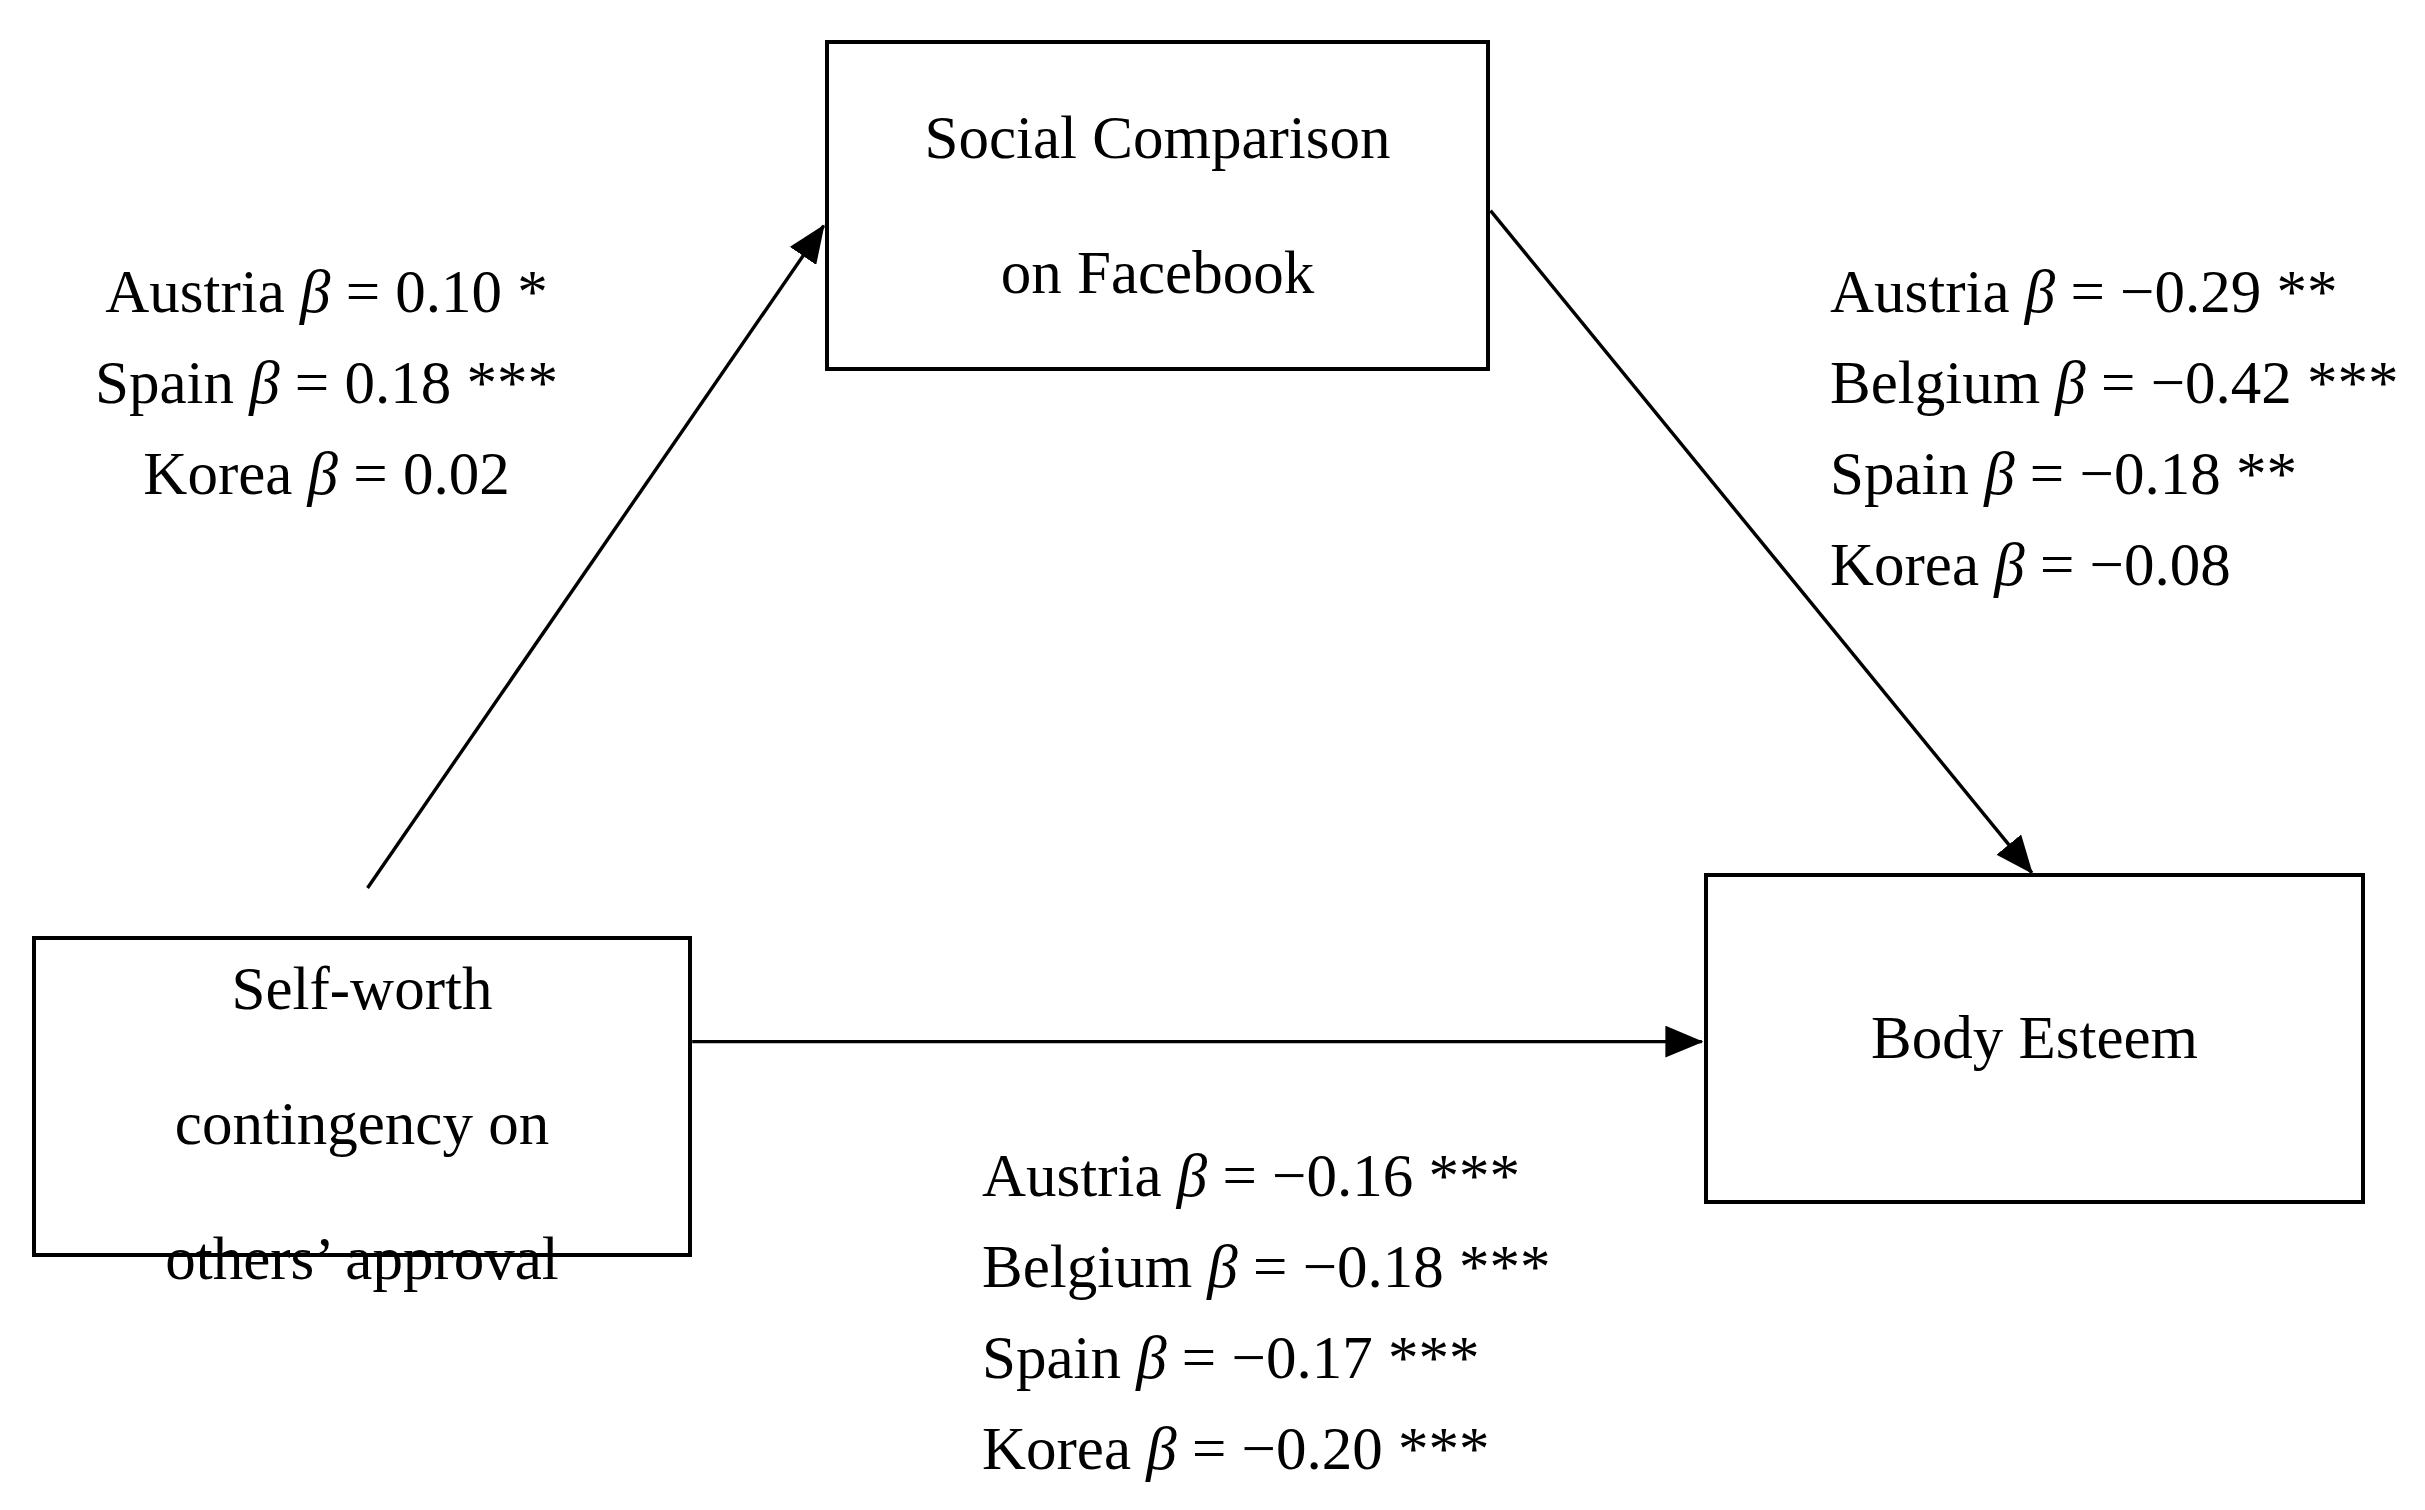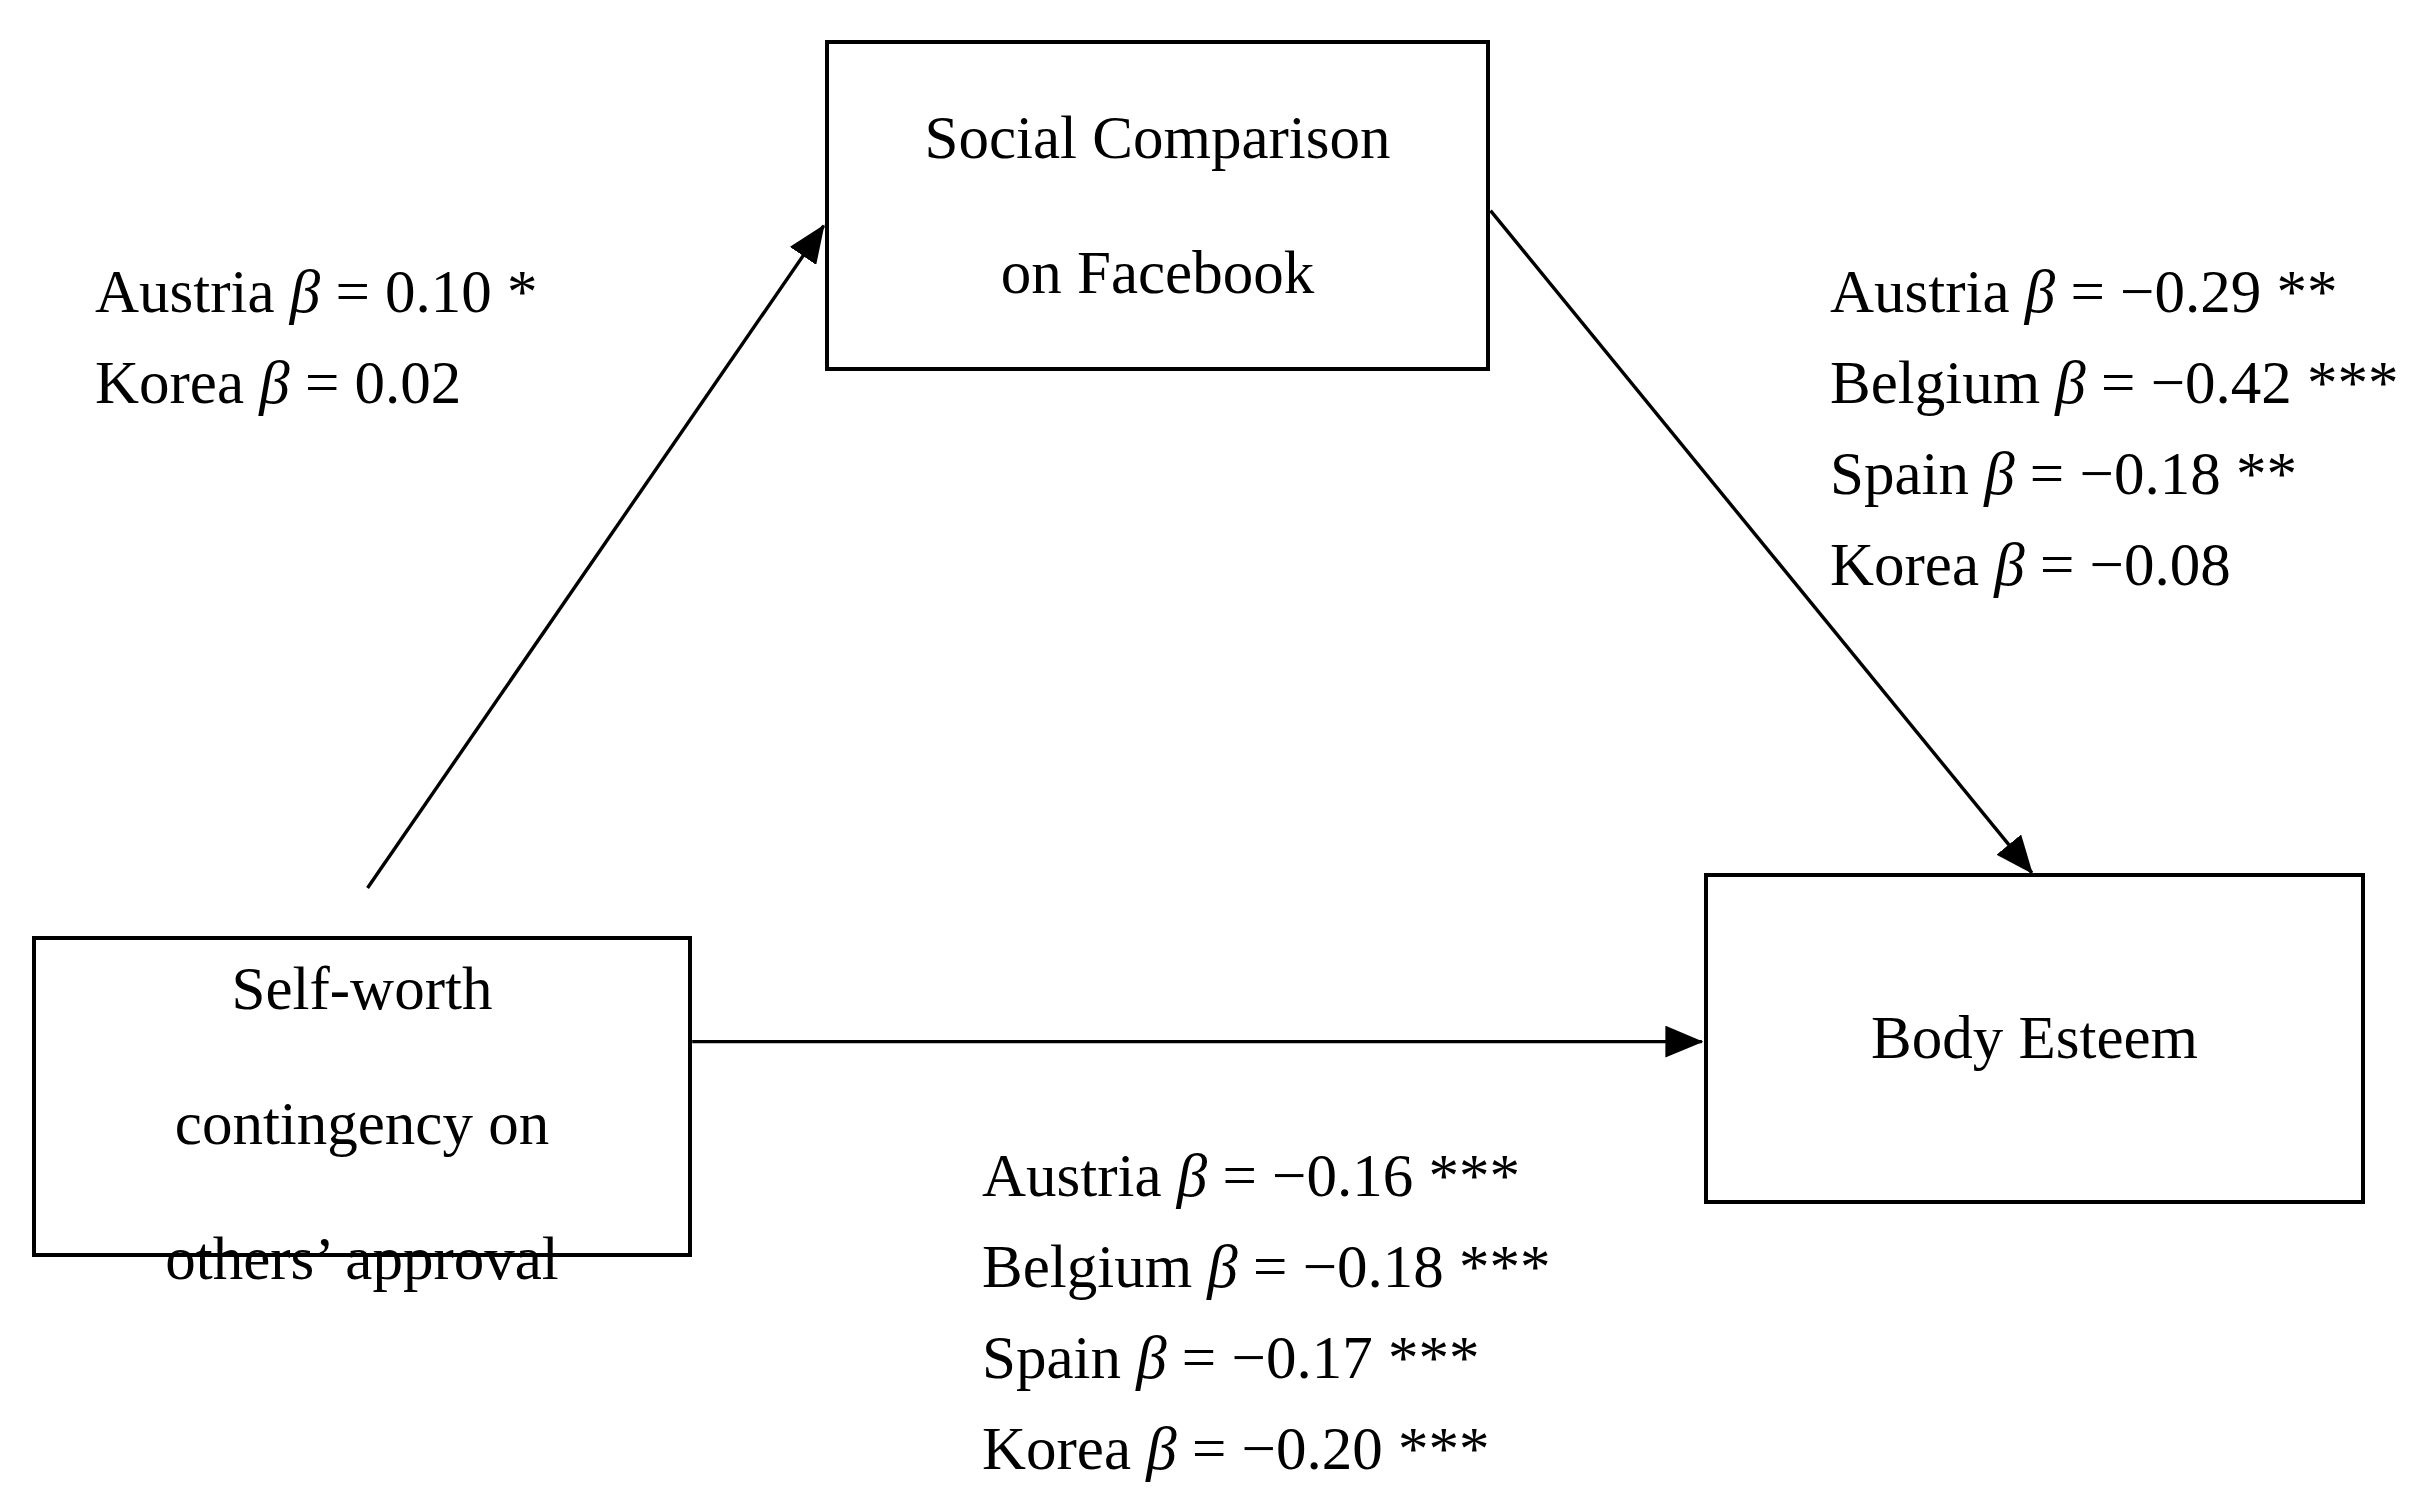--- a/index.html
+++ b/index.html
@@ -42,21 +42,21 @@
   #node-mediator  { left: 825px; top: 40px;   width: 665px; height: 331px; }
   #node-predictor { left: 32px;   top: 936px; width: 660px; height: 321px; justify-content: space-between; }
   #node-outcome   { left: 1704px; top: 873px; width: 661px; height: 331px; }
   .node-line { display: block; white-space: nowrap; }
   .coef-block {
     position: absolute;
     font-size: 61px;
     line-height: 91px;
     white-space: nowrap;
   }
-  #coef-a { left: 95px;  top: 246px;  }
+  #coef-a { left: 95px;  top: 246px; text-align: center;  }
   #coef-b { left: 1830px; top: 246px;  }
   #coef-c { left: 982px; top: 1130px; }
   .coef-line { display: block; white-space: nowrap; }
   .beta { font-style: italic; }
 </style>
 </head>
 <body>
 
 <div class="canvas">
 
@@ -84,20 +84,25 @@
 
   <div class="node" id="node-outcome">
     <span class="node-line">Body Esteem</span>
   </div>
 
   <div class="coef-block" id="coef-a">
     <div class="coef-line">
       <span class="country">Austria</span>
       <span class="beta">β</span>
       <span class="val">= 0.10 *</span>
+    </div>
+    <div class="coef-line">
+      <span class="country">Spain</span>
+      <span class="beta">β</span>
+      <span class="val">= 0.18 ***</span>
     </div>
     <div class="coef-line">
       <span class="country">Korea</span>
       <span class="beta">β</span>
       <span class="val">= 0.02</span>
     </div>
   </div>
 
   <div class="coef-block" id="coef-b">
     <div class="coef-line">

